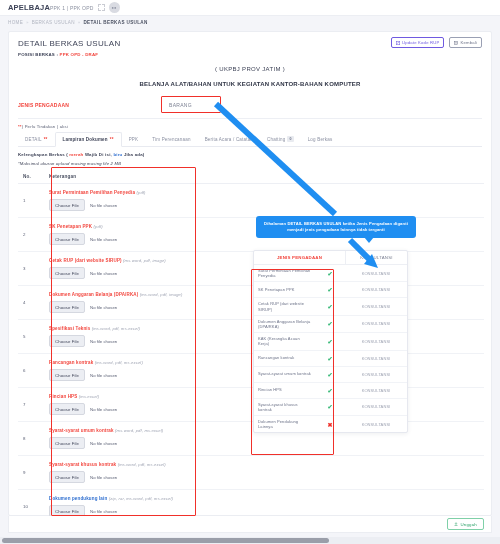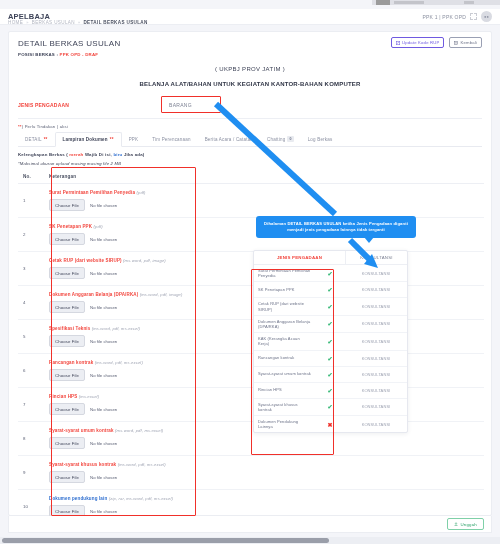--- a/index.html
+++ b/index.html
@@ -15,23 +15,23 @@
   .browser-strip {
     position: absolute; top: 0; left: 372px; width: 128px; height: 5px;
     background: #dfe0e6; overflow: hidden;
   }
   .browser-strip .bs-tab { position:absolute; top:0; left:4px; width:14px; height:5px; background:#9b9b9b; }
   .browser-strip .bs-tab2 { position:absolute; top:1px; left:22px; width:30px; height:3px; background:#c3c4ca; }
   .browser-strip .bs-tab3 { position:absolute; top:1px; left:92px; width:10px; height:3px; background:#c3c4ca; }
 
   
   .appbar {
-    position: absolute; top: 9px; left: 0; width: 500px; height: 16px;
+    position: absolute; top: 0; left: 0; width: 500px; height: 16px;
     background: #ffffff; border-bottom: 1px solid #eceef3;
-    display: flex; align-items: center; justify-content: space-between;
+    display: flex; align-items: center; justify-content: flex-start;
     padding: 0 8px;
   }
   .brand { font-size: 7.5px; font-weight: bold; letter-spacing: .2px; color: #3c4257; }
   .appbar-right { display: flex; align-items: center; gap: 4px; }
   .user-label { font-size: 5px; color: #8b90a0; letter-spacing: .2px; }
   .expand-icon { width: 7px; height: 7px; position: relative; opacity: .45; }
   .expand-icon span { position: absolute; width: 3px; height: 3px; border: 1px solid #8b90a0; }
   .expand-icon .c1 { top:0; left:0; border-right:0; border-bottom:0; }
   .expand-icon .c2 { top:0; right:0; border-left:0; border-bottom:0; }
   .expand-icon .c3 { bottom:0; left:0; border-right:0; border-top:0; }

